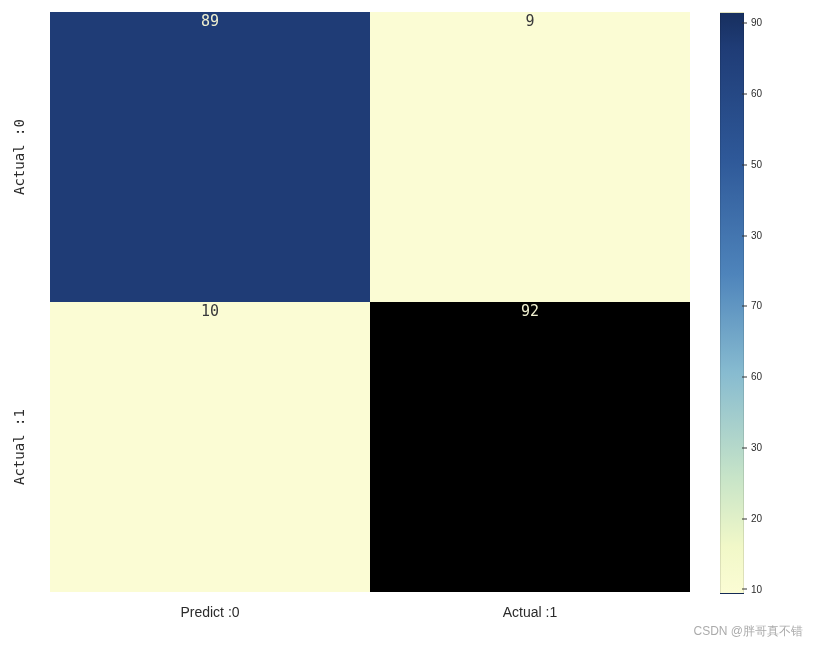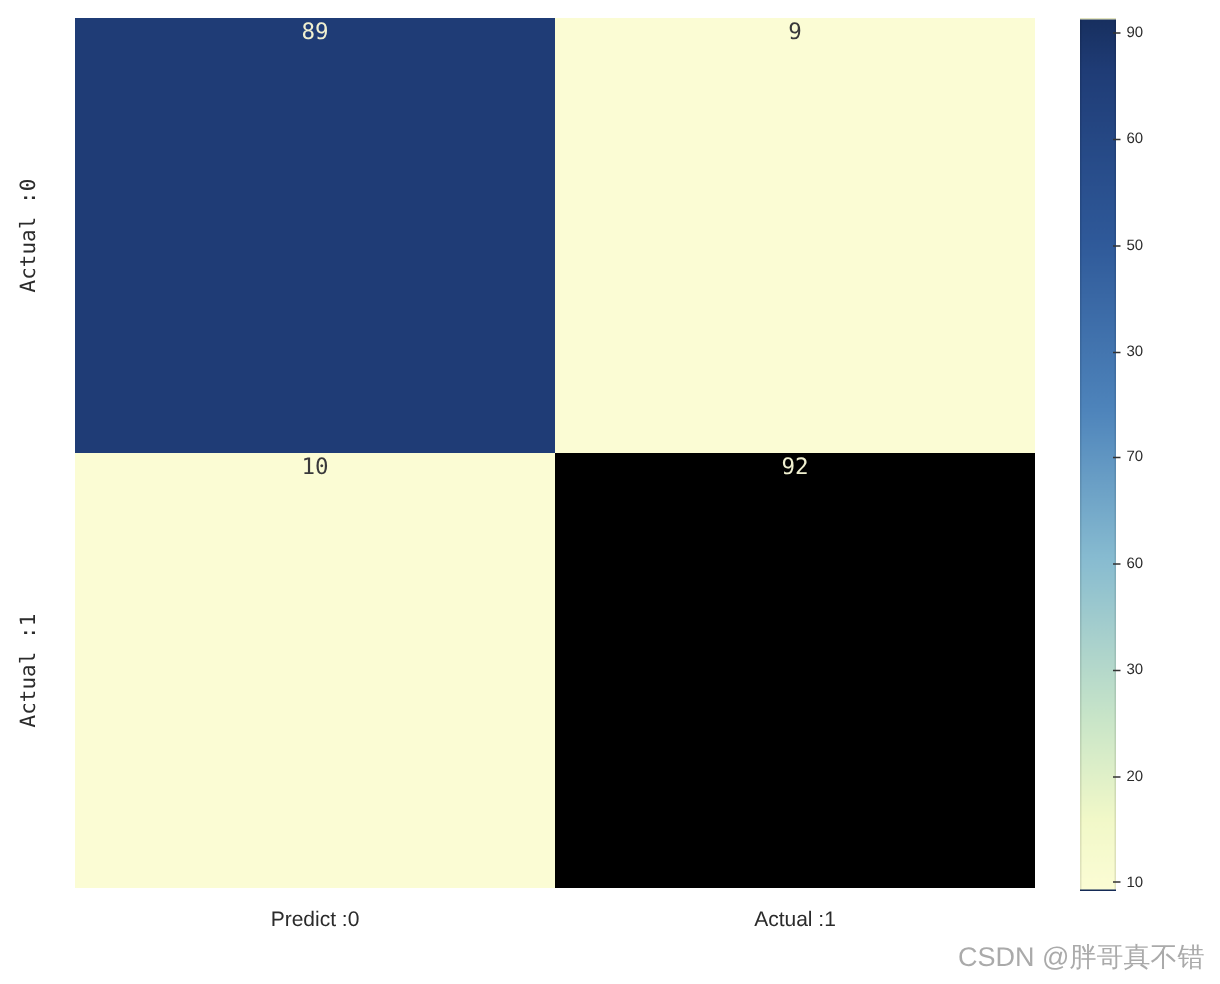--- a/index.html
+++ b/index.html
@@ -98,22 +98,22 @@
     display: inline-block;
     width: 5px;
     border-top: 1px solid #333;
     vertical-align: middle;
     margin-right: 4px;
   }
 
   .watermark {
     position: absolute;
     right: 10px;
-    bottom: 6px;
-    font-size: 18px;
+    bottom: 16px;
+    font-size: 12px;
     color: rgba(100,100,100,0.55);
     font-family: "Microsoft YaHei", sans-serif;
   }
 </style>
 </head>
 <body>
 
 <div class="chart-area">
 
   <div class="heatmap">

